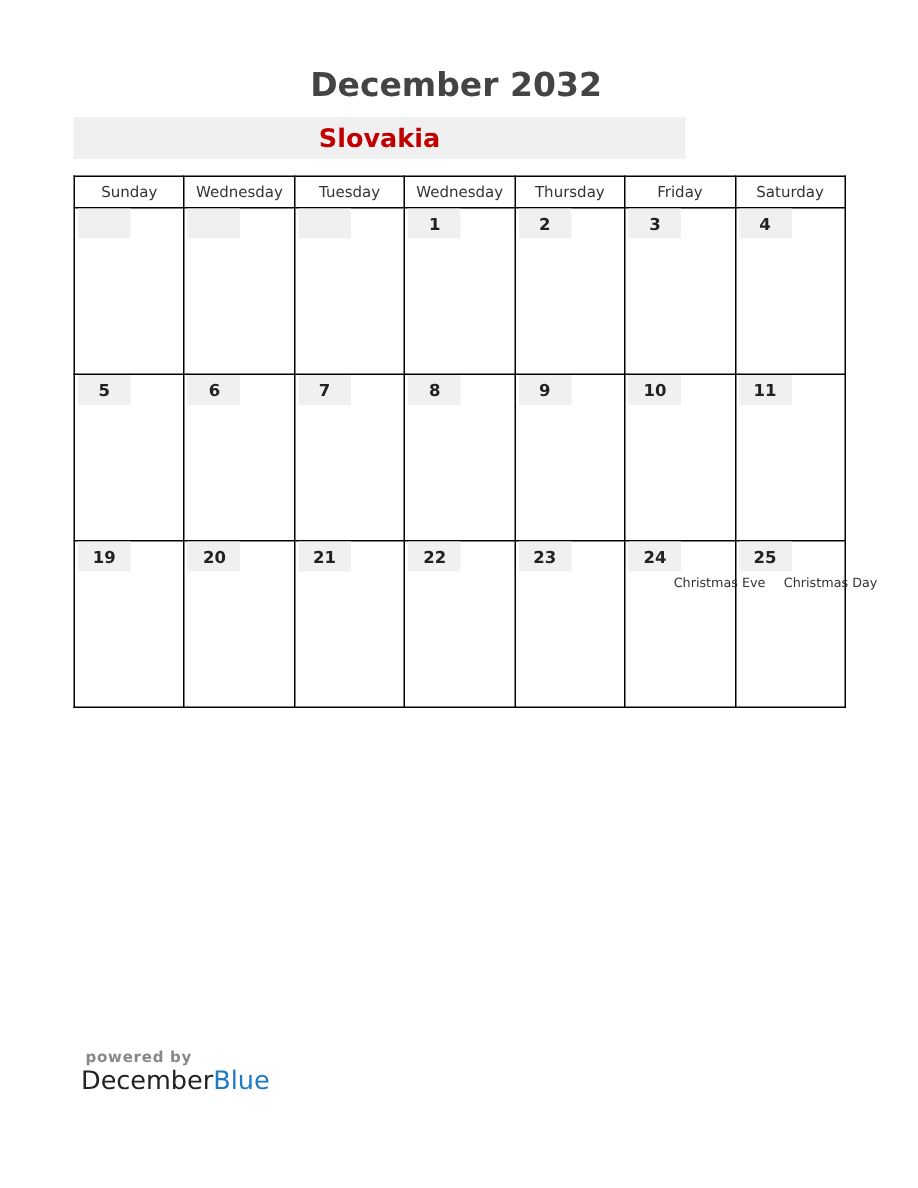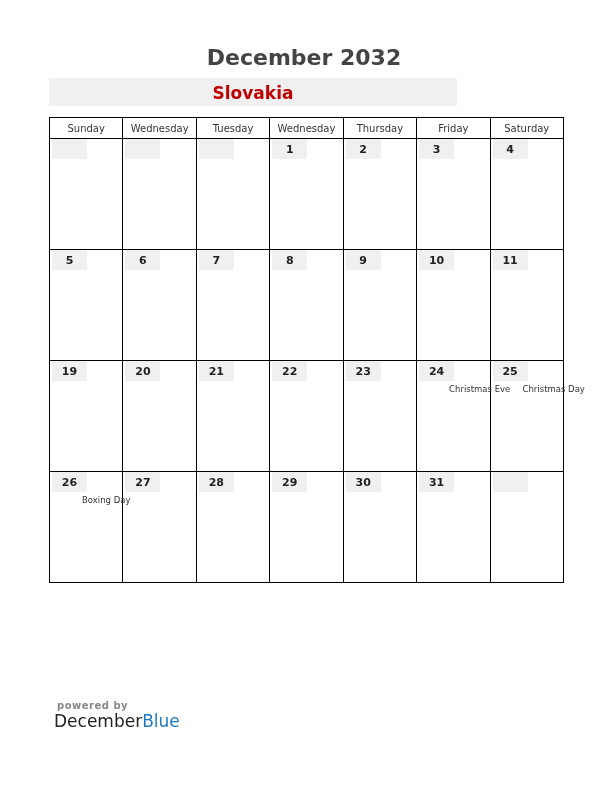--- a/index.html
+++ b/index.html
@@ -101,41 +101,17 @@
         </td>
         <td>
           <span class="daynum">24</span>
           <div class="holiday">Christmas Eve</div>
         </td>
         <td>
           <span class="daynum">25</span>
           <div class="holiday">Christmas Day</div>
         </td>
       </tr>
-      <tr>
-        <td>
-          <span class="daynum">26</span>
-          <div class="holiday">Boxing Day</div>
-        </td>
-        <td>
-          <span class="daynum">27</span>
-        </td>
-        <td>
-          <span class="daynum">28</span>
-        </td>
-        <td>
-          <span class="daynum">29</span>
-        </td>
-        <td>
-          <span class="daynum">30</span>
-        </td>
-        <td>
-          <span class="daynum">31</span>
-        </td>
-        <td>
-          <span class="daynum"></span>
-        </td>
-      </tr>
     </tbody>
 </table>
 
 <div class="powered">powered by</div>
 <div class="brand"><span>December</span><span class="blue">Blue</span></div>
 
 </body></html>

